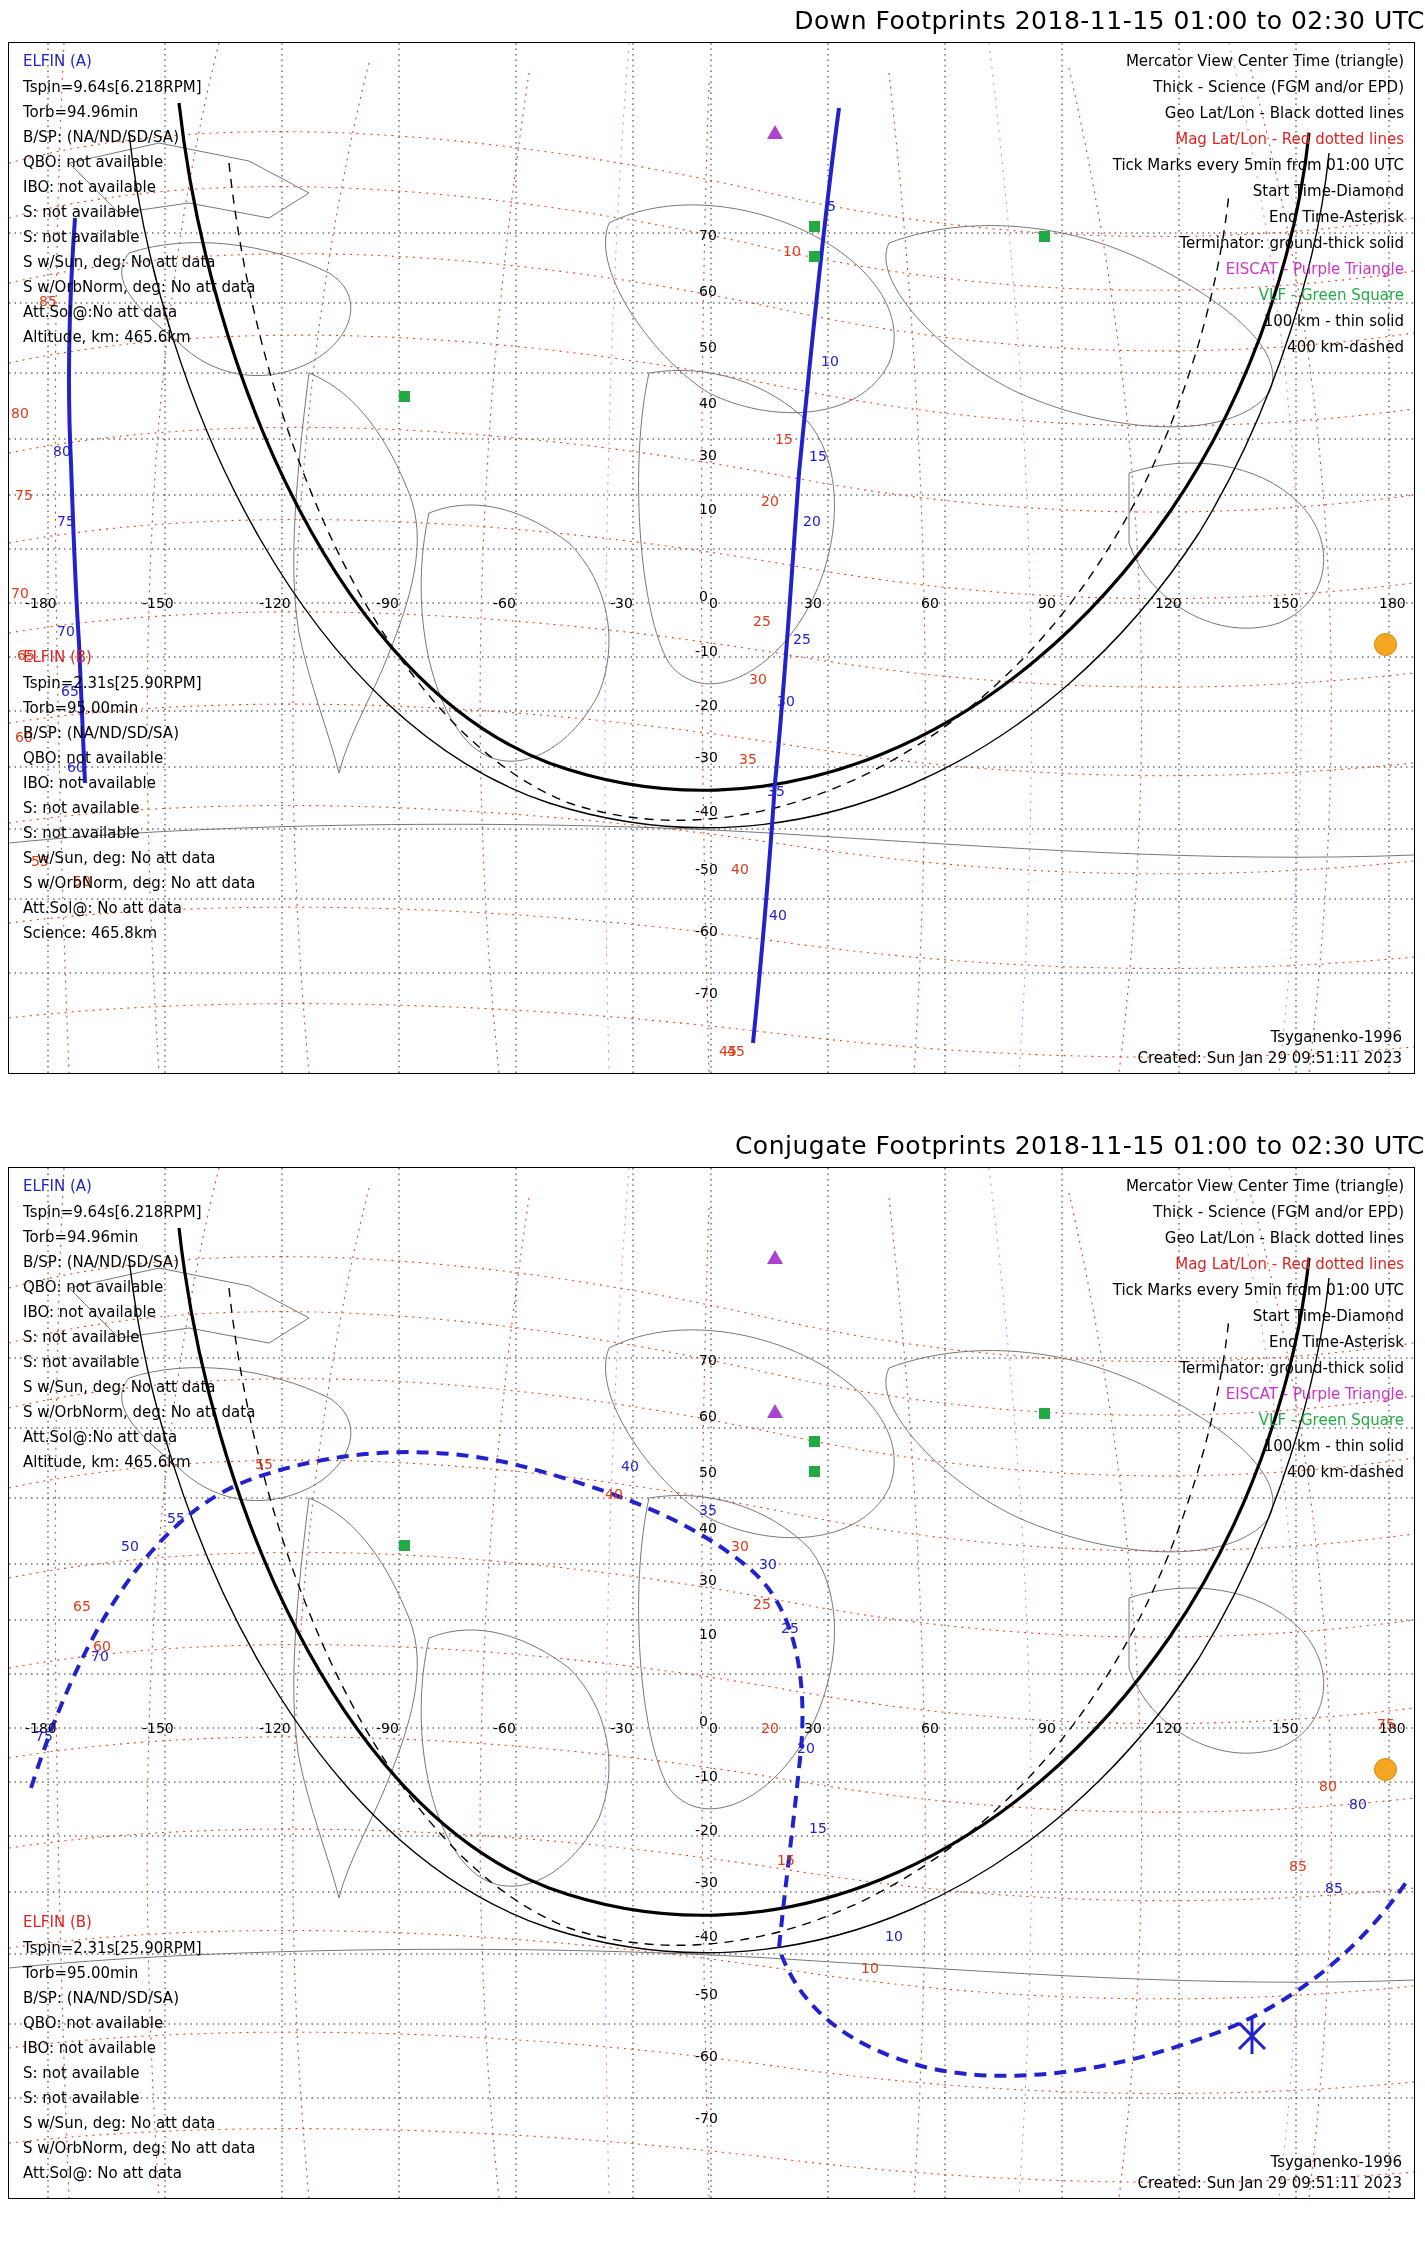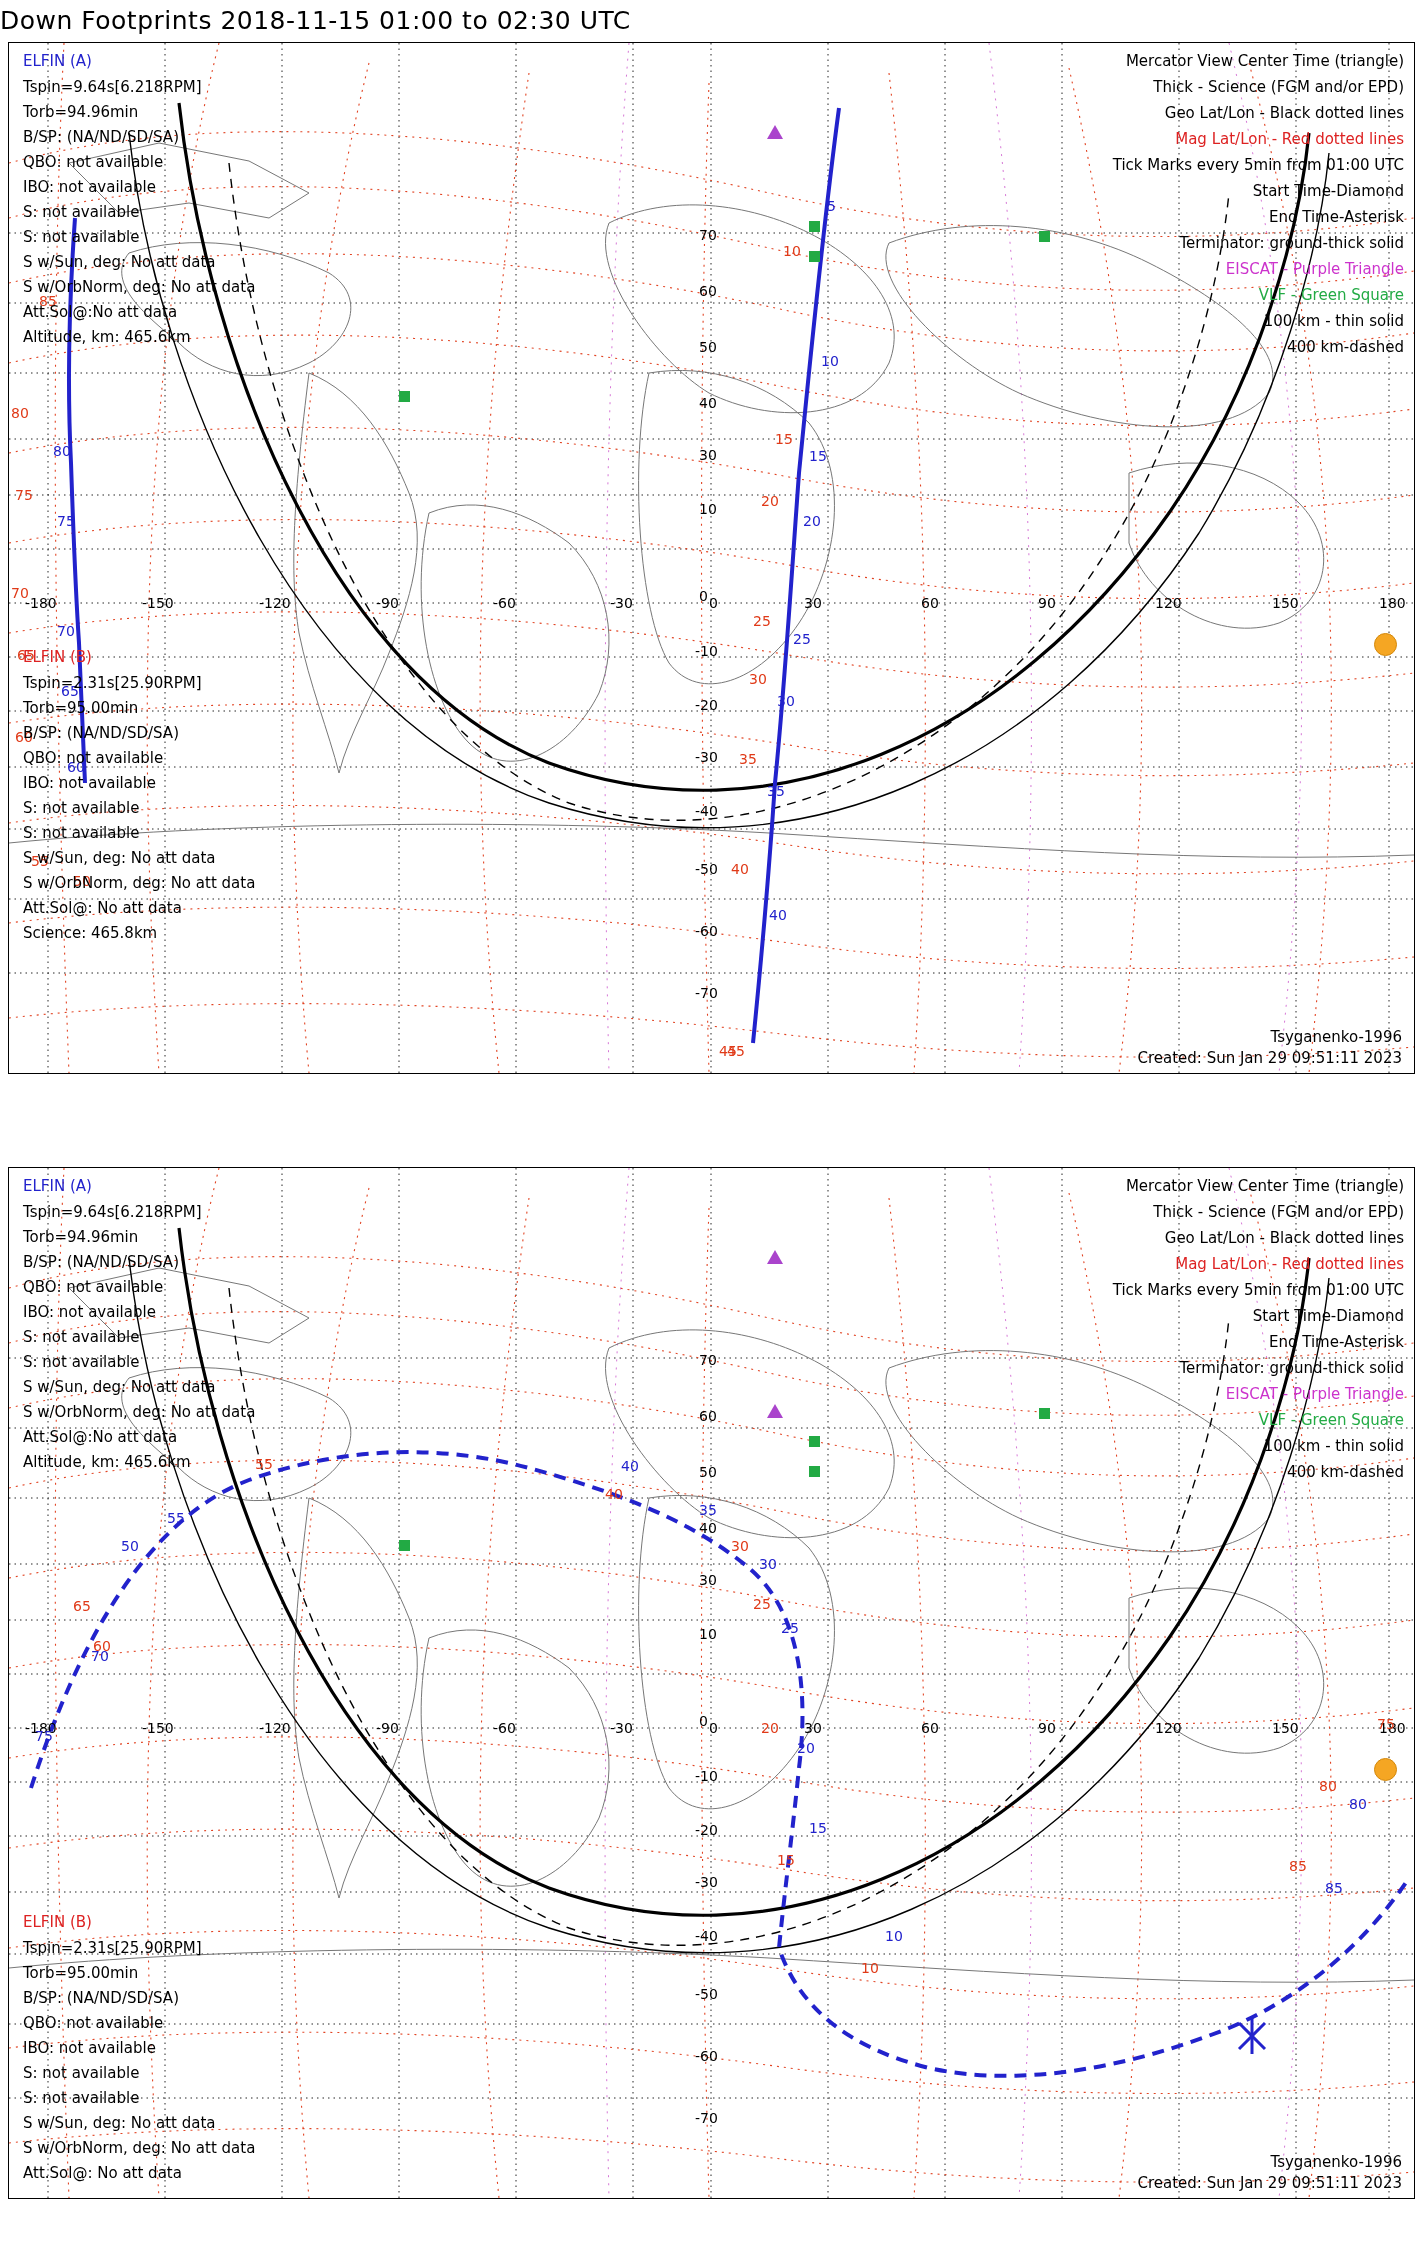--- a/index.html
+++ b/index.html
@@ -1,19 +1,19 @@
 <!DOCTYPE html>
 <html><head>
 <meta charset="utf-8">
 <style>
   html,body{margin:0;padding:0;background:#ffffff;}
   body{width:1425px;height:2250px;font-family:"DejaVu Sans",sans-serif;color:#000;}
   .panel{position:relative;width:1425px;height:1125px;overflow:hidden;}
   .panel-title{
-    position:absolute;left:0;top:6px;width:1425px;text-align:left;
+    position:absolute;left:0;top:6px;width:1425px;text-align:right;
     font-size:25px;letter-spacing:0.5px;color:#000;font-family:"DejaVu Sans",sans-serif;
   }
   .map-frame{
     position:absolute;left:8px;top:42px;width:1405px;height:1030px;
     border:1px solid #000;background:#ffffff;overflow:hidden;
   }
   .map-svg{position:absolute;left:0;top:0;width:100%;height:100%;}
   .ov{position:absolute;font-size:15px;line-height:25.5px;white-space:nowrap;}
   .ov-left{left:14px;}
   .ov-right{right:10px;text-align:right;}
@@ -246,20 +246,21 @@
     <div class="ov ov-right" style="top:292px;">400 km-dashed</div>
 
     <div class="created">
       <div>Tsyganenko-1996</div>
       <div>Created: Sun Jan 29 09:51:11 2023</div>
     </div>
   </div>
 </div>
 
 <div class="panel">
+  <div class="panel-title">Conjugate Footprints 2018-11-15 01:00 to 02:30 UTC</div>
 
   <div class="map-frame">
     <svg class="map-svg" viewBox="0 0 1405 1030" preserveAspectRatio="none">
       <g stroke="#000" stroke-width="1" stroke-dasharray="1.5,4" fill="none" opacity="0.85">
         <line x1="39" y1="0" x2="39" y2="1030"></line>
         <line x1="156" y1="0" x2="156" y2="1030"></line>
         <line x1="273" y1="0" x2="273" y2="1030"></line>
         <line x1="390" y1="0" x2="390" y2="1030"></line>
         <line x1="507" y1="0" x2="507" y2="1030"></line>
         <line x1="624" y1="0" x2="624" y2="1030"></line>

